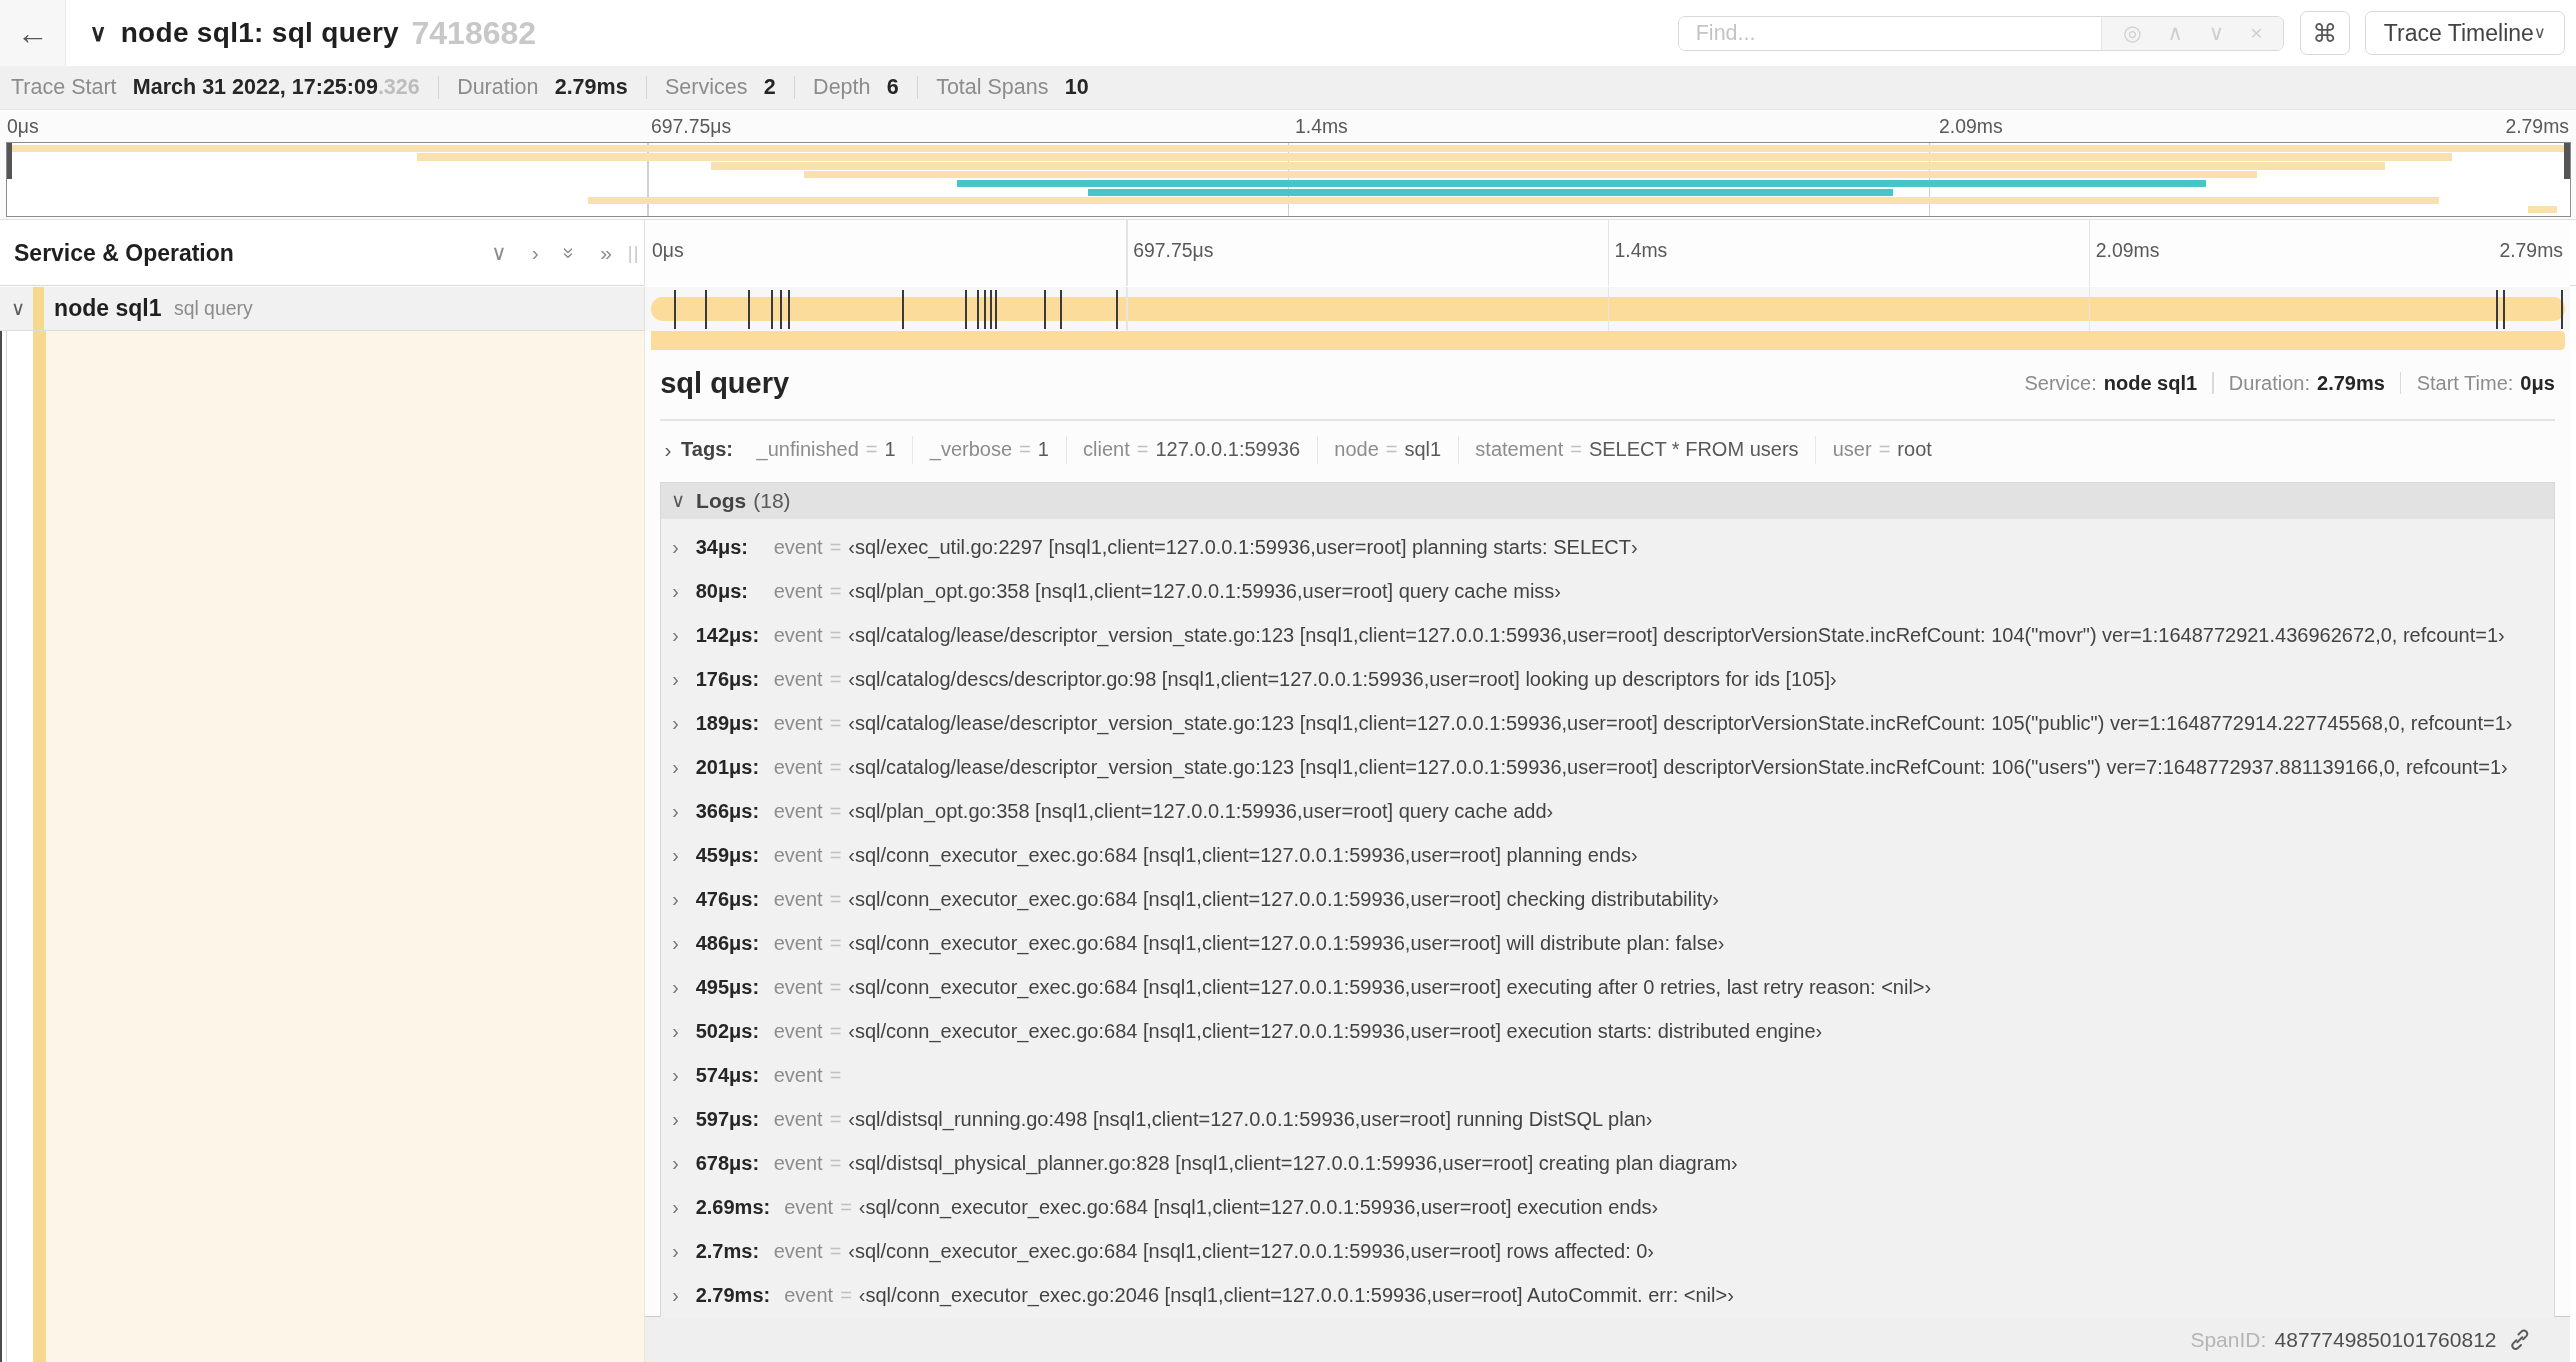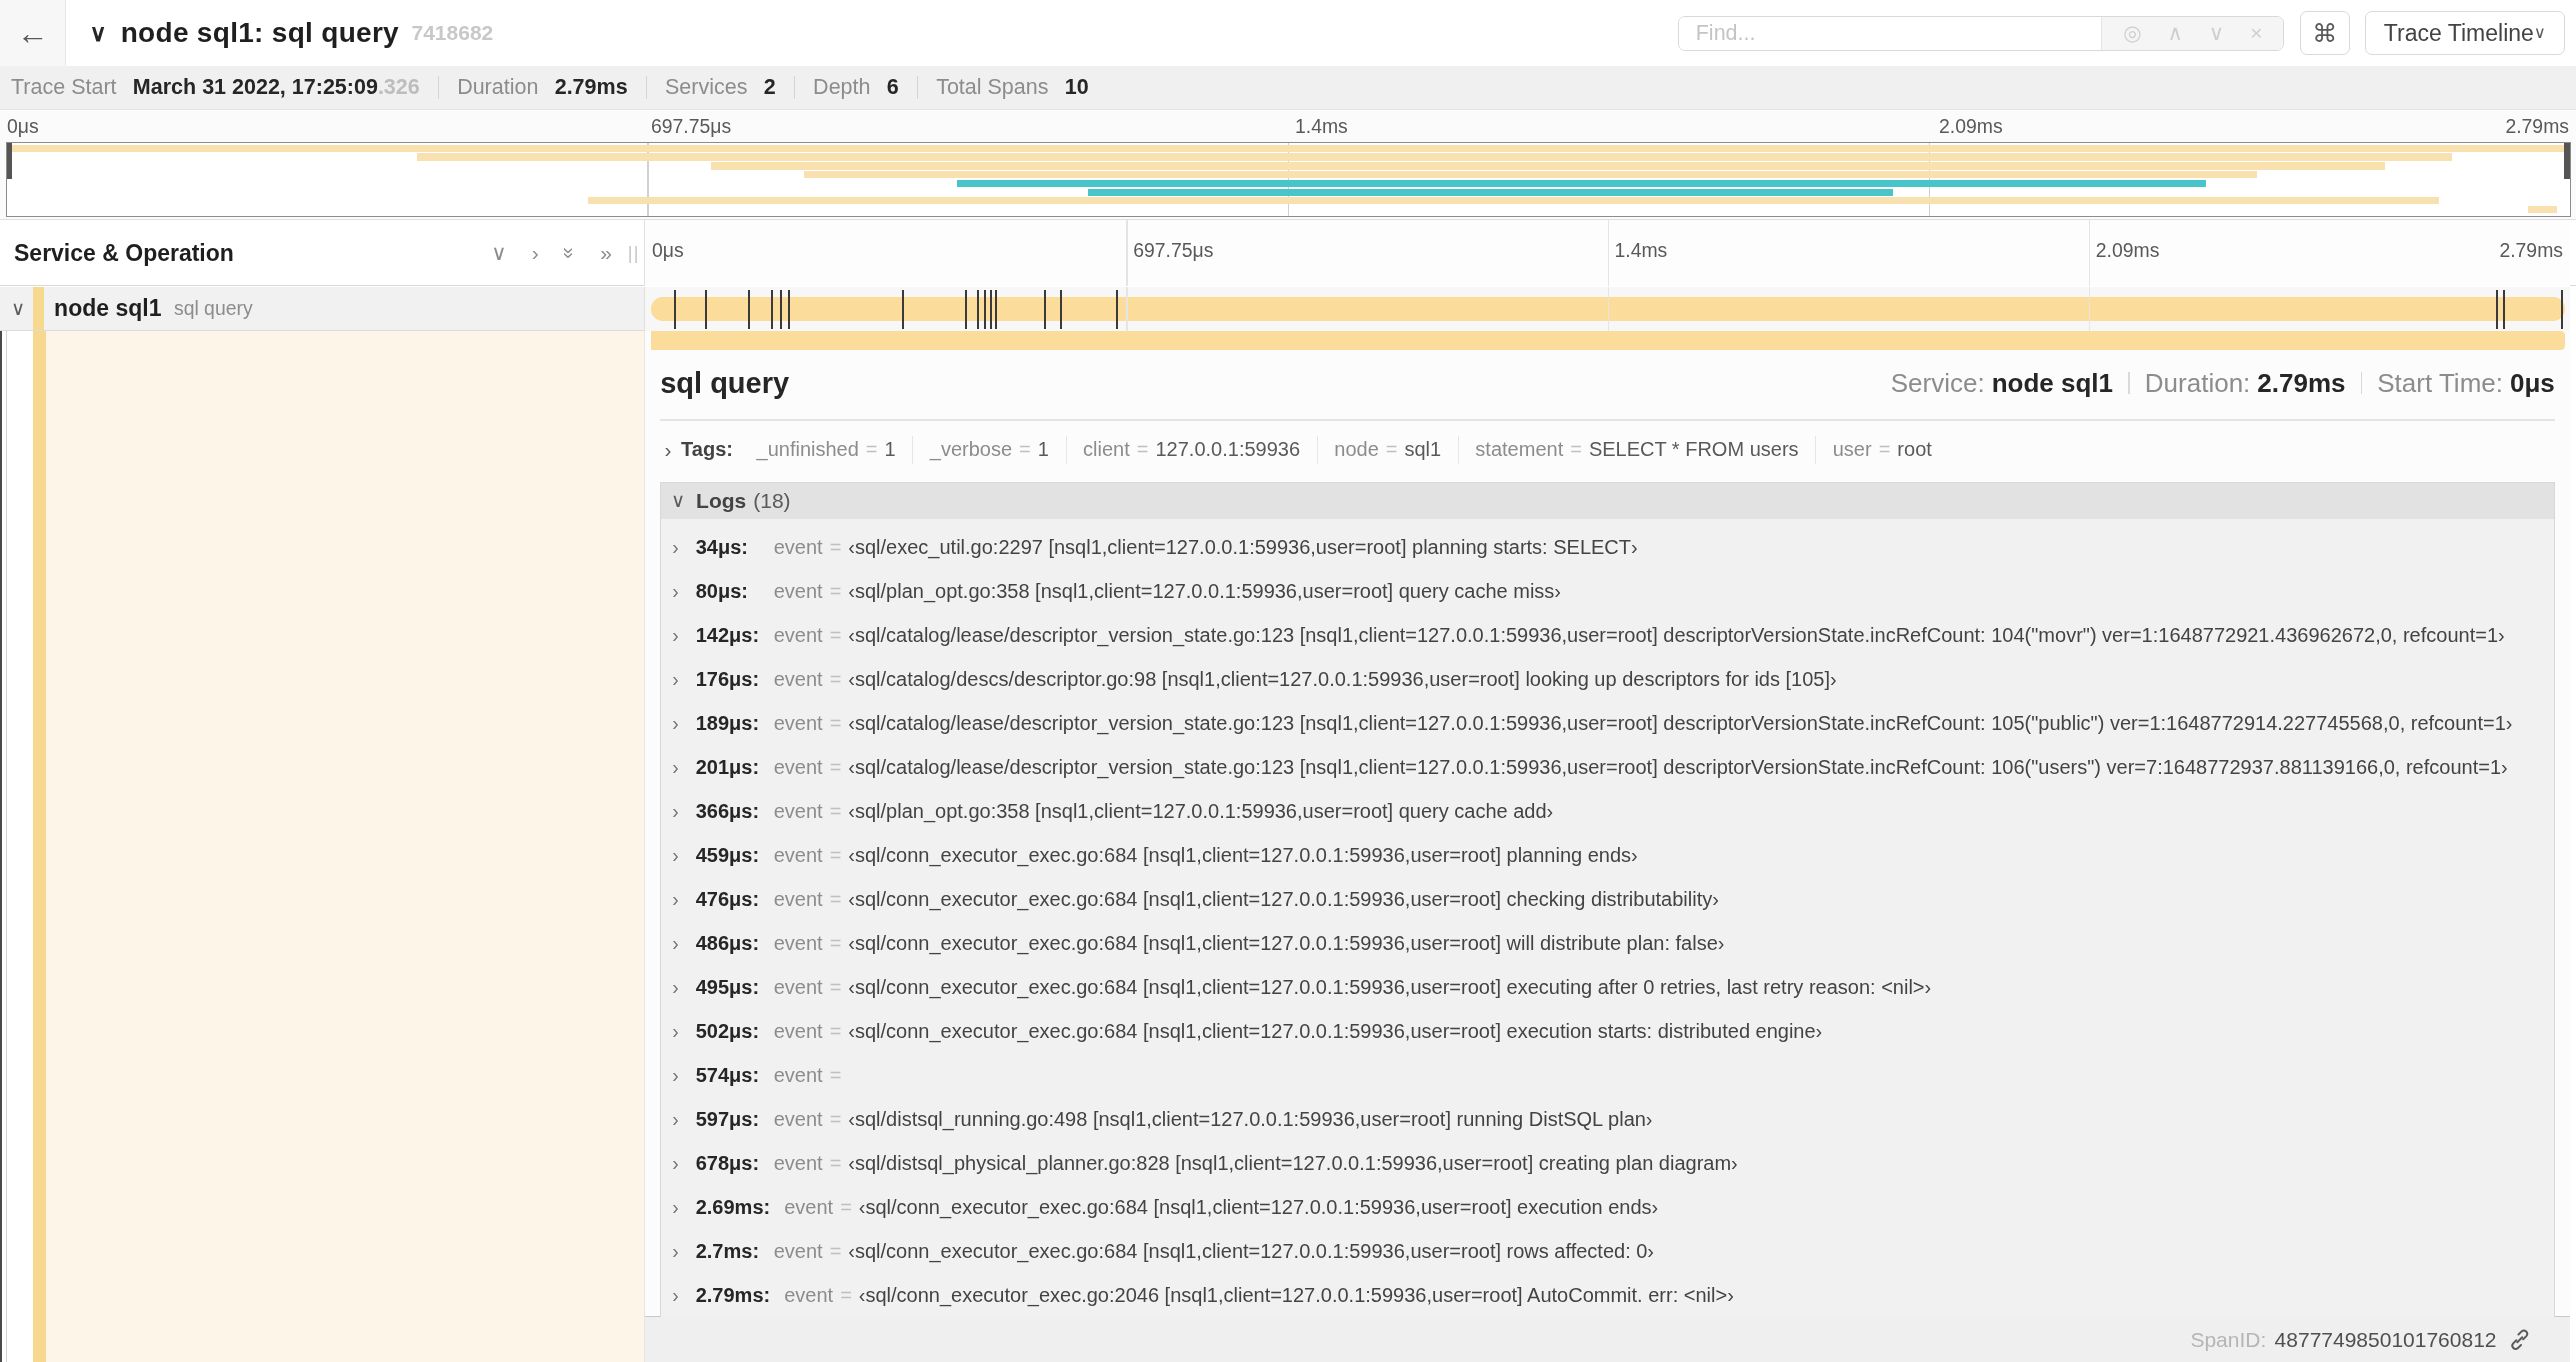--- a/index.html
+++ b/index.html
@@ -8,21 +8,21 @@
   #page { position:relative; width:2576px; height:1363px; }
 
   
   #header { position:absolute; top:0; left:0; width:2576px; height:66px; background:#fff;
     display:flex; align-items:center; }
   #back-btn { width:66px; height:66px; background:#f7f7f7; border-right:1.4px solid #e8e8e8;
     display:flex; align-items:center; justify-content:center; font-size:32px; color:#595959; cursor:pointer; }
   #title-wrap { display:flex; align-items:center; margin-left:23.5px; flex:1; min-width:0; }
   #title-chevron { font-size:23.5px; font-weight:bold; color:#262626; margin-right:14px; }
   #page-title { font-size:28px; font-weight:bold; color:#1f1f1f; letter-spacing:0.3px; }
-  #trace-id { font-size:21px; color:#c8c8c8; margin-left:12.5px; font-weight:bold; }
+  #trace-id { font-size:32px; color:#c8c8c8; margin-left:12.5px; font-weight:bold; }
   #header-controls { display:flex; align-items:center; gap:15.2px; margin-right:11px; }
   #find-group { display:flex; height:35px; border:1.4px solid #d9d9d9; border-radius:7px; overflow:hidden; background:#fff; }
   #find-input { width:422px; border:none; outline:none; font-size:21.5px; padding:0 16.6px;
     color:#434343; font-family:"Liberation Sans", sans-serif; }
   #find-input::placeholder { color:#c4c4c4; }
   #find-icons { display:flex; align-items:center; gap:26px; padding:0 21px; background:#f5f5f5; border-left:1.4px solid #e4e4e4; }
   #find-icons .fi { font-size:21px; color:#cfcfcf; }
   .hbtn { height:44px; border:1.4px solid #d9d9d9; border-radius:7px; background:#fff;
     display:flex; align-items:center; justify-content:center; font-size:23px; color:#434343; cursor:pointer; }
   #cmd-btn { width:50px; font-size:25px; color:#595959; }
@@ -86,21 +86,21 @@
   #detail-accent { position:absolute; left:33px; top:0; width:12.5px; height:100%; }
   #detail-cream { position:absolute; left:46px; top:0; right:0; height:100%; }
 
   #detail-right { position:absolute; left:645px; top:0; width:1925px; height:1032px; background:#fcfcfc; }
   #detail-topbar { position:absolute; left:5.5px; right:5.5px; top:0; height:19.4px; border-radius:0 4.2px 4.2px 0; }
   #detail-card { position:absolute; left:0; top:19.4px; width:1925px; height:967px; background:#fcfcfc;
     border-bottom:1.4px solid #c9c9c9; padding:0 15.2px; }
   #card-head { display:flex; align-items:center; margin-top:16.6px; }
   #detail-title { font-size:29px; font-weight:bold; color:#262626; flex:1; }
   #meta-list { display:flex; align-items:center; }
-  .meta-item { display:flex; align-items:flex-end; font-size:26px; }
+  .meta-item { display:flex; align-items:flex-end; font-size:20px; }
   .meta-item .lbl { color:#8c8c8c; margin-right:7px; }
   .meta-item .val { color:#262626; font-weight:bold; }
   .meta-sep { width:1.4px; height:22px; background:#d9d9d9; margin:0 15.2px; }
   #card-divider { height:1.4px; background:#e4e4e4; margin-top:19.4px; }
 
   #tags-row { display:flex; align-items:center; margin-top:15.2px; font-size:20px; flex-wrap:nowrap; }
   #tags-chevron { color:#595959; font-size:21px; margin:0 9.7px 0 4.2px; }
   #tags-label { font-weight:bold; color:#434343; margin-right:7px; }
   .tag-item { display:flex; align-items:center; padding:0 16.6px; border-right:1.4px solid #e6e6e6; height:28px; }
   .tag-item:last-child { border-right:none; }

